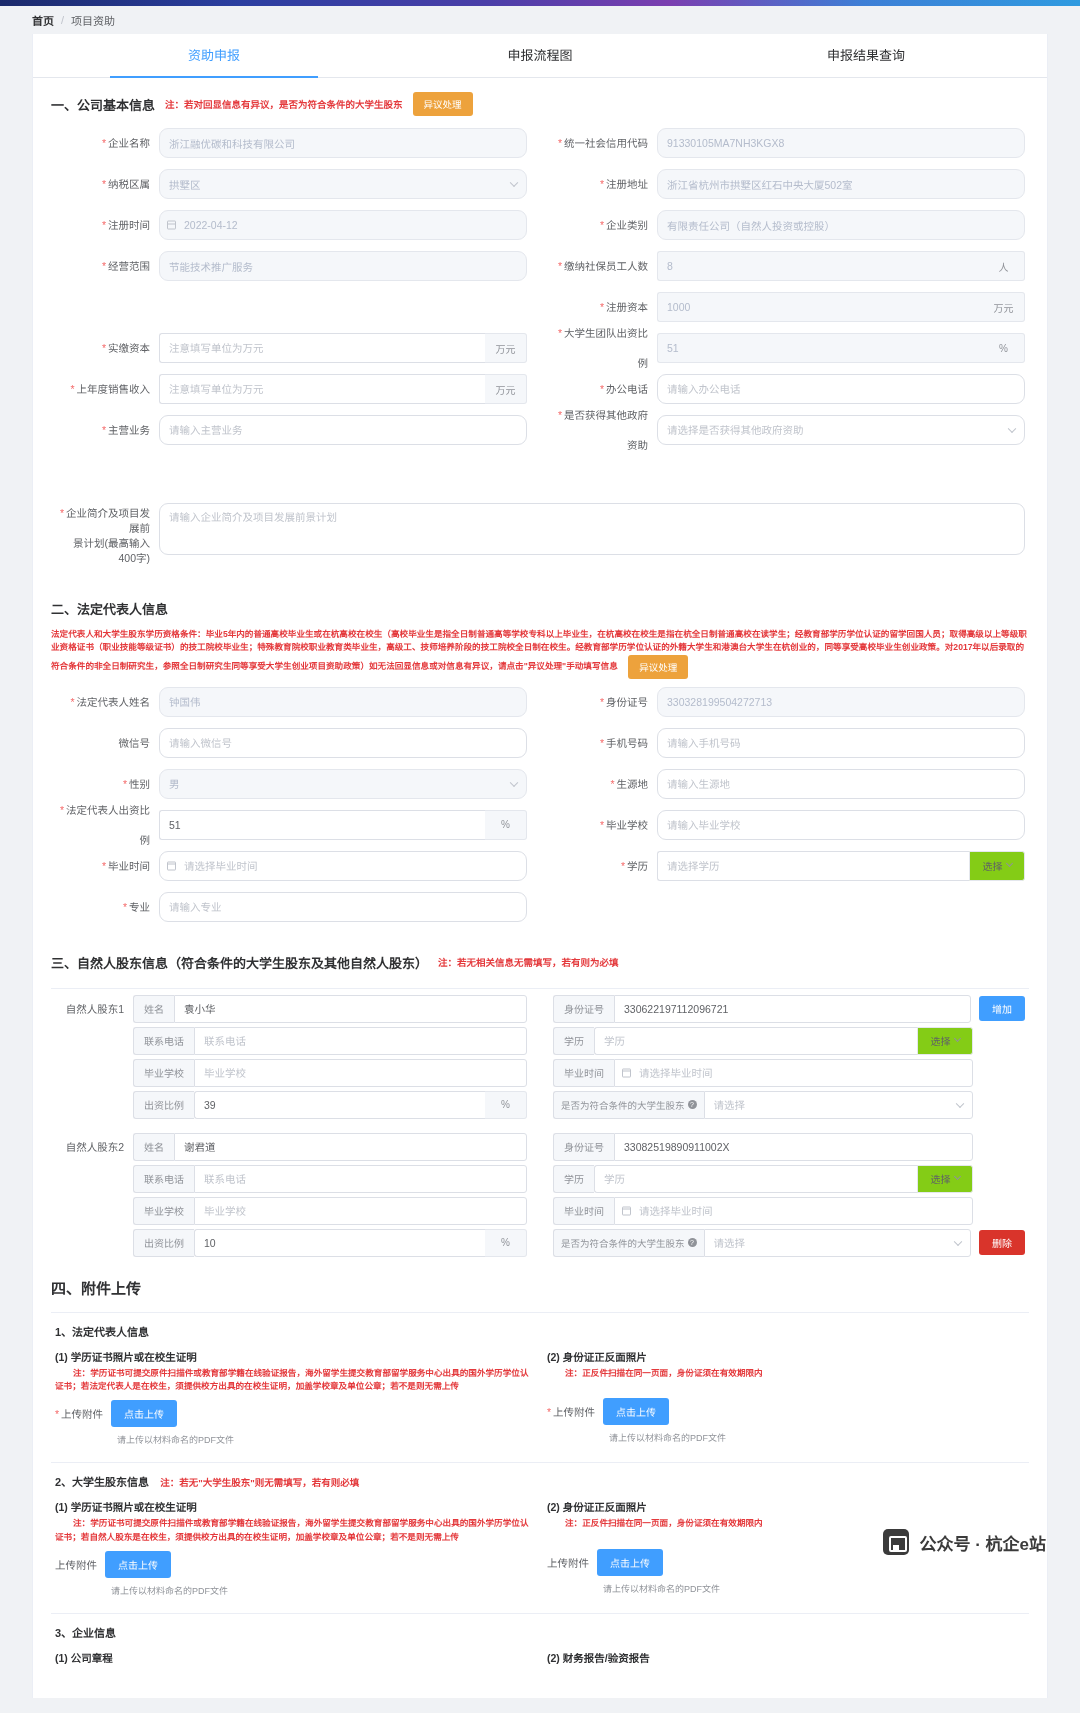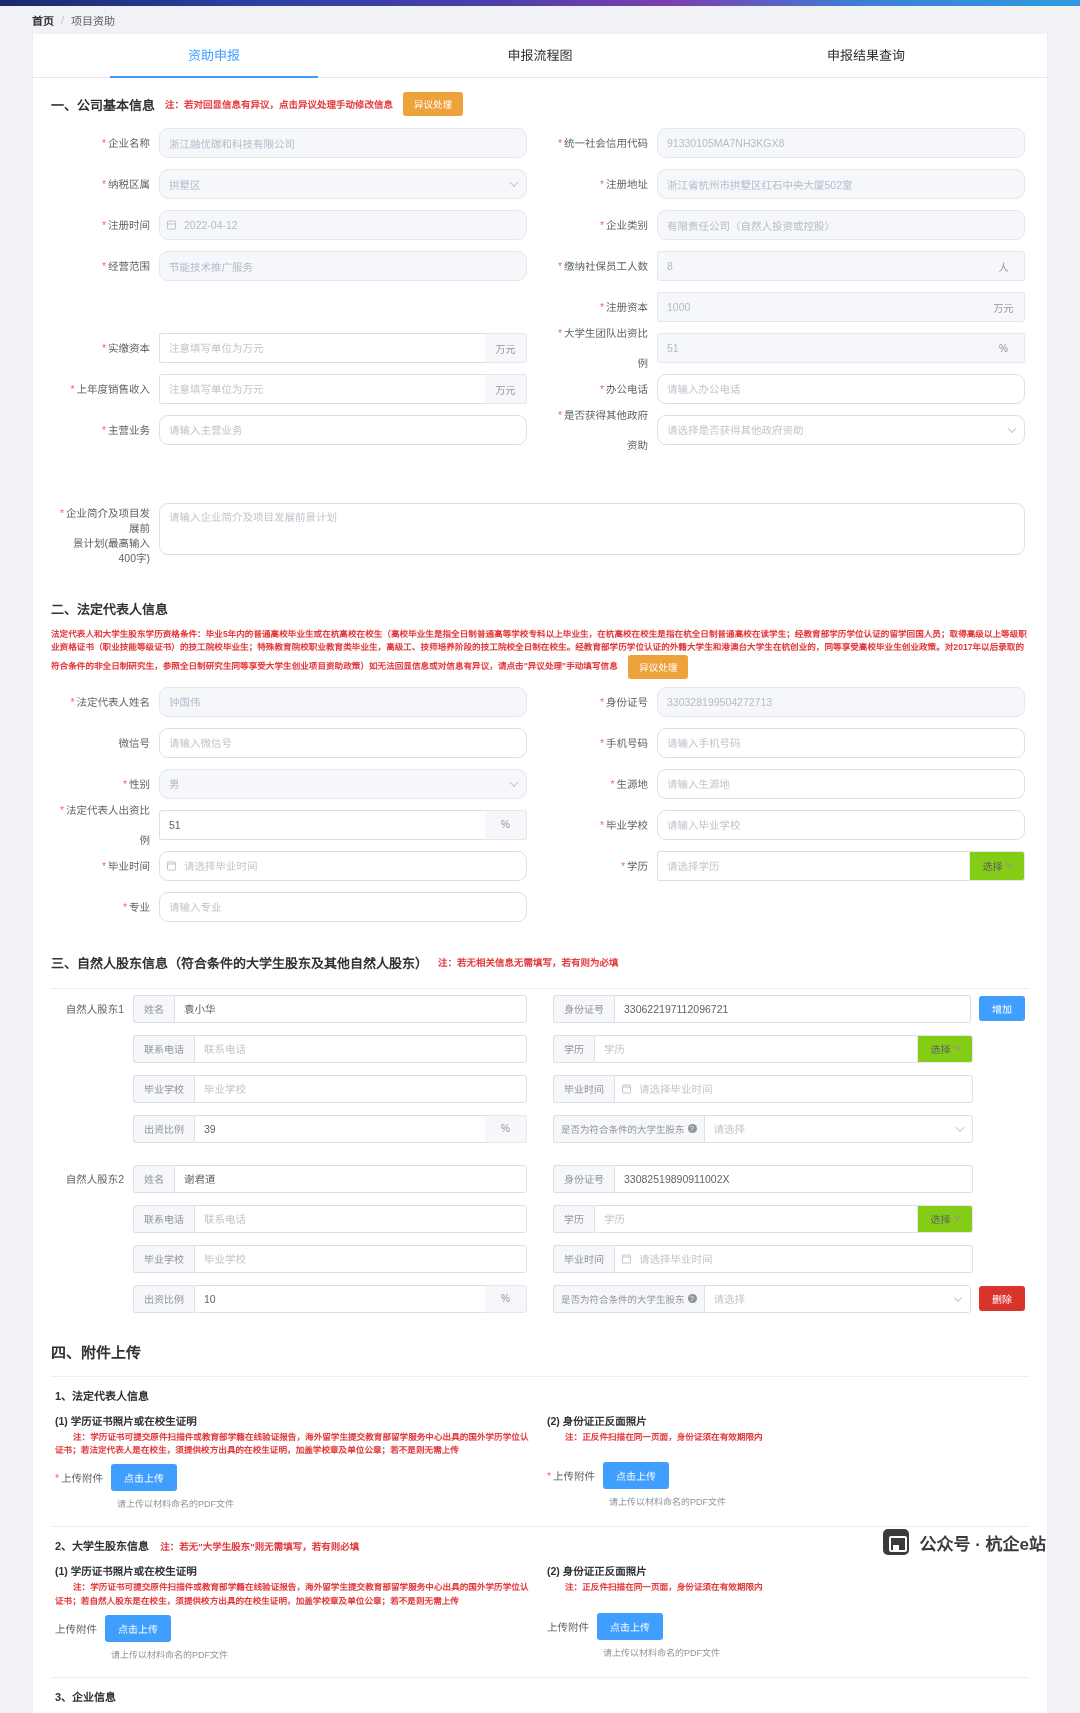--- a/index.html
+++ b/index.html
@@ -206,21 +206,21 @@
     line-height: 1.5;
   }
 
   
   .sh-block { padding: 2px 22px 0 22px; }
   .sh-grid {
     display: grid;
     grid-template-columns: 1fr 1fr;
     column-gap: 26px;
   }
-  .sh-row { display: flex; align-items: center; height: 20px; margin-bottom: 20px; }
+  .sh-row { display: flex; align-items: center; height: 20px; margin-bottom: 12px; }
   .sh-tag {
     width: 78px; min-width: 78px;
     text-align: right; padding-right: 9px;
     font-size: 10.5px; color: #606266;
   }
   .grp { display: flex; flex: 1; min-width: 0; }
   .grp .pre {
     height: 28px;
     background: #f5f7fa;
     border: 1px solid #dcdfe6;
@@ -334,21 +334,21 @@
 <div class="page-card">
 
   <div class="tabs">
     <div class="tab active">资助申报</div>
     <div class="tab">申报流程图</div>
     <div class="tab">申报结果查询</div>
   </div>
 
   <div class="sec-head">
     <span class="sec-title">一、公司基本信息</span>
-    <span class="sec-note">注：若对回显信息有异议，点击异议处理手动修改信息</span>
+    <span class="sec-note">注：若对回显信息有异议，是否为符合条件的大学生股东</span>
     <button class="btn-warn">异议处理</button>
   </div>
 
   <div class="form-grid">
 
     <div class="row">
       <div class="lbl"><span class="req">*</span><span>企业名称</span></div>
       <div class="ctl">
           <input class="inp disabled" readonly="" value="浙江融优碳和科技有限公司" style="">
         </div>

